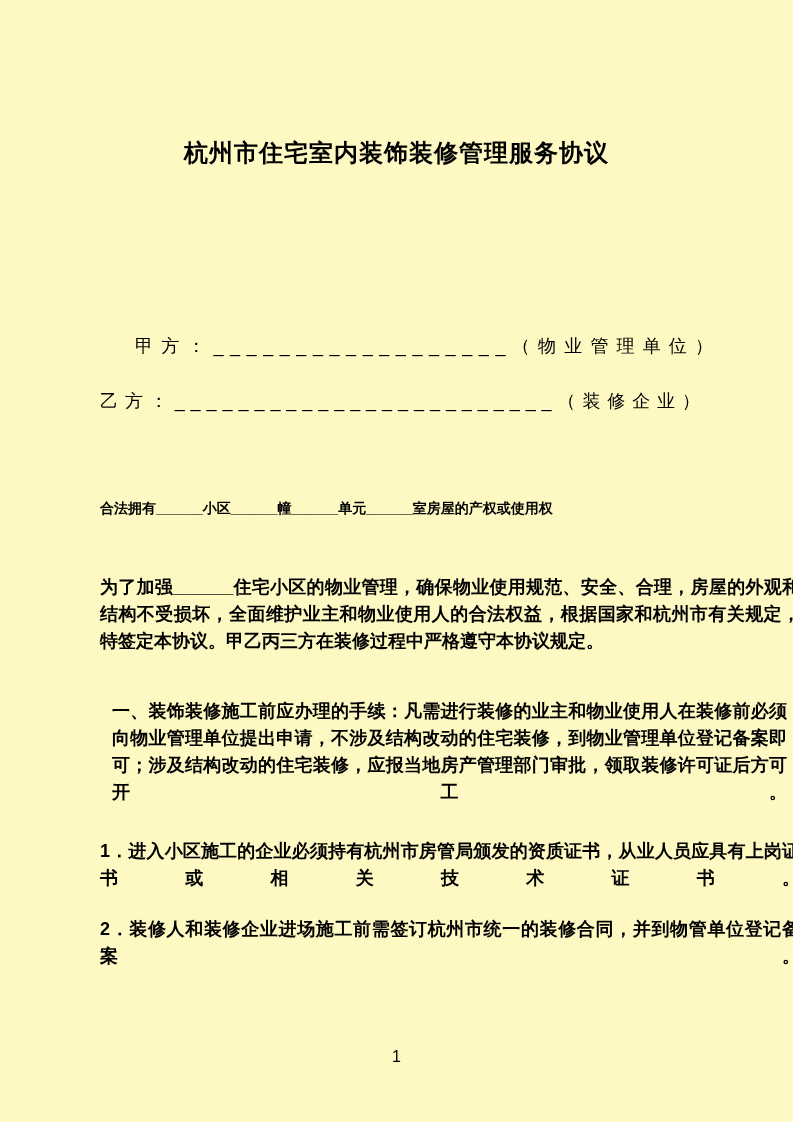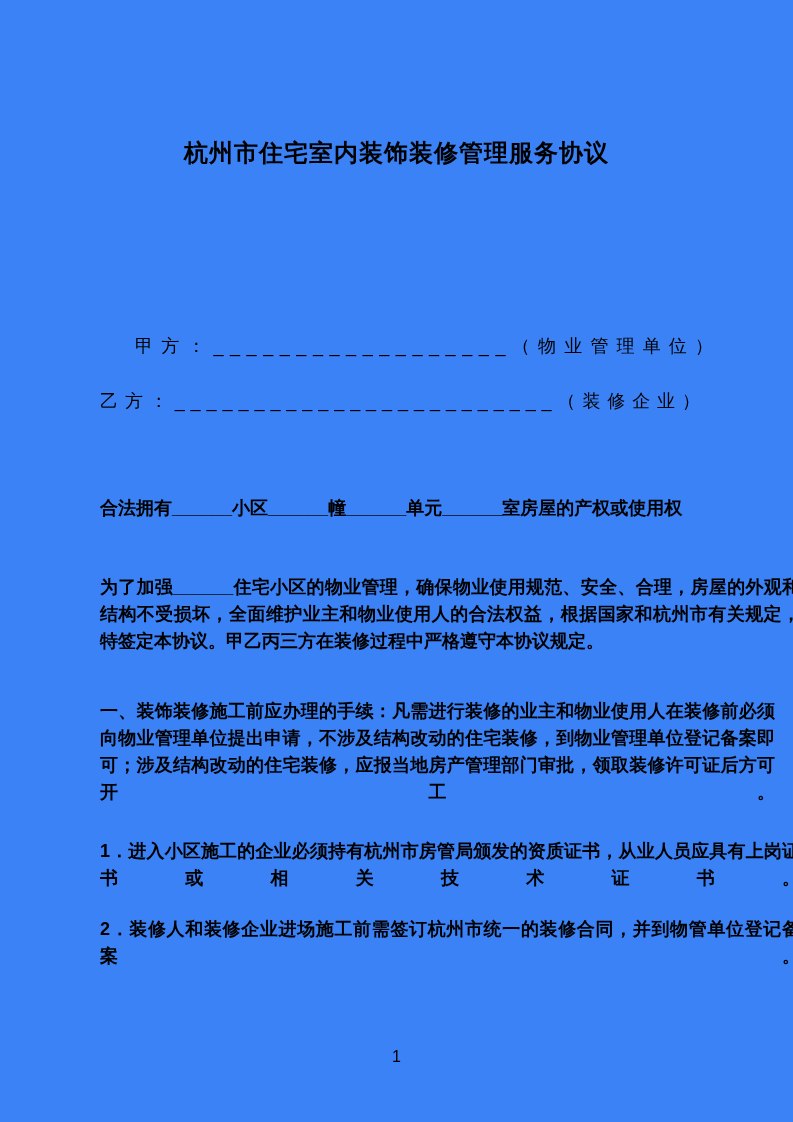--- a/index.html
+++ b/index.html
@@ -5,21 +5,21 @@
 <style>
   html, body {
     margin: 0;
     padding: 0;
     background: #ffffff;
   }
   .page {
     position: relative;
     width: 793px;
     height: 1122px;
-    background: #3b82f6;
+    background: #fef9c3;
     overflow: hidden;
     color: #000000;
     font-family: "Liberation Sans", "DejaVu Sans", sans-serif;
   }
   .doc-title {
     position: absolute;
     top: 138px;
     left: 0;
     width: 793px;
     margin: 0;
@@ -39,38 +39,38 @@
     white-space: normal;
   }
   .party-jia { left: 135px; top: 334px; width: 578px; }
   .party-yi  { left: 100px; top: 389px; width: 600px; }
   .party-bing{ left: 100px; top: 444px; width: 590px; }
   .ownership-line {
     position: absolute;
     left: 100px;
     top: 496px;
     width: 690px;
-    font-size: 18px;
+    font-size: 14px;
     font-weight: 700;
     line-height: 24px;
   }
   .body-par {
     position: absolute;
     left: 100px;
     margin: 0;
     font-size: 18px;
     font-weight: 600;
     line-height: 27px;
     text-align: justify;
   }
   .distribute-last {
     text-align-last: justify;
   }
   .preamble { top: 574px; width: 700px; }
-  .section-1 { top: 698px; width: 675px; }
+  .section-1 { top: 698px; width: 675px; margin-left: 12px; }
   .item-1 { top: 838px; width: 700px; }
   .item-2 { top: 916px; width: 700px; }
   .item-3 { top: 998px; width: 690px; }
   .page-number {
     position: absolute;
     top: 1048px;
     left: 0;
     width: 793px;
     text-align: center;
     font-size: 16px;

